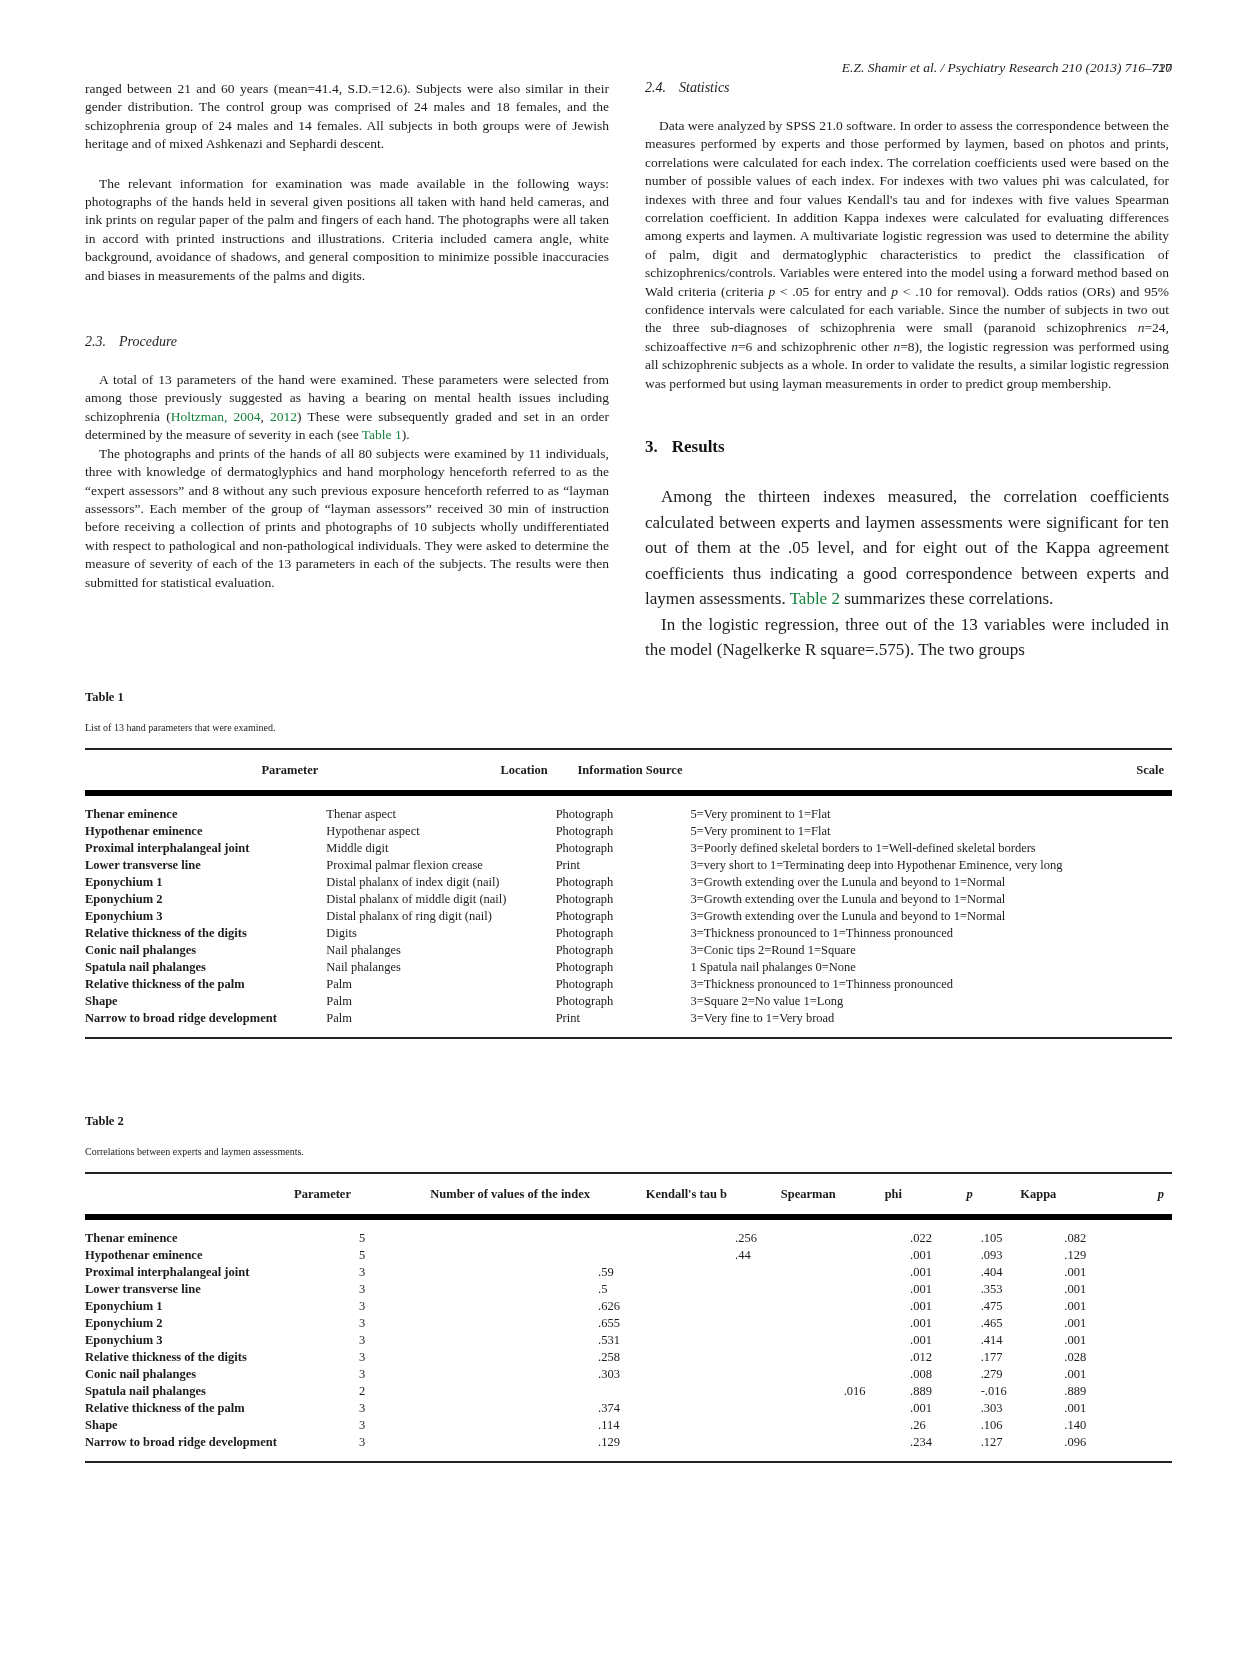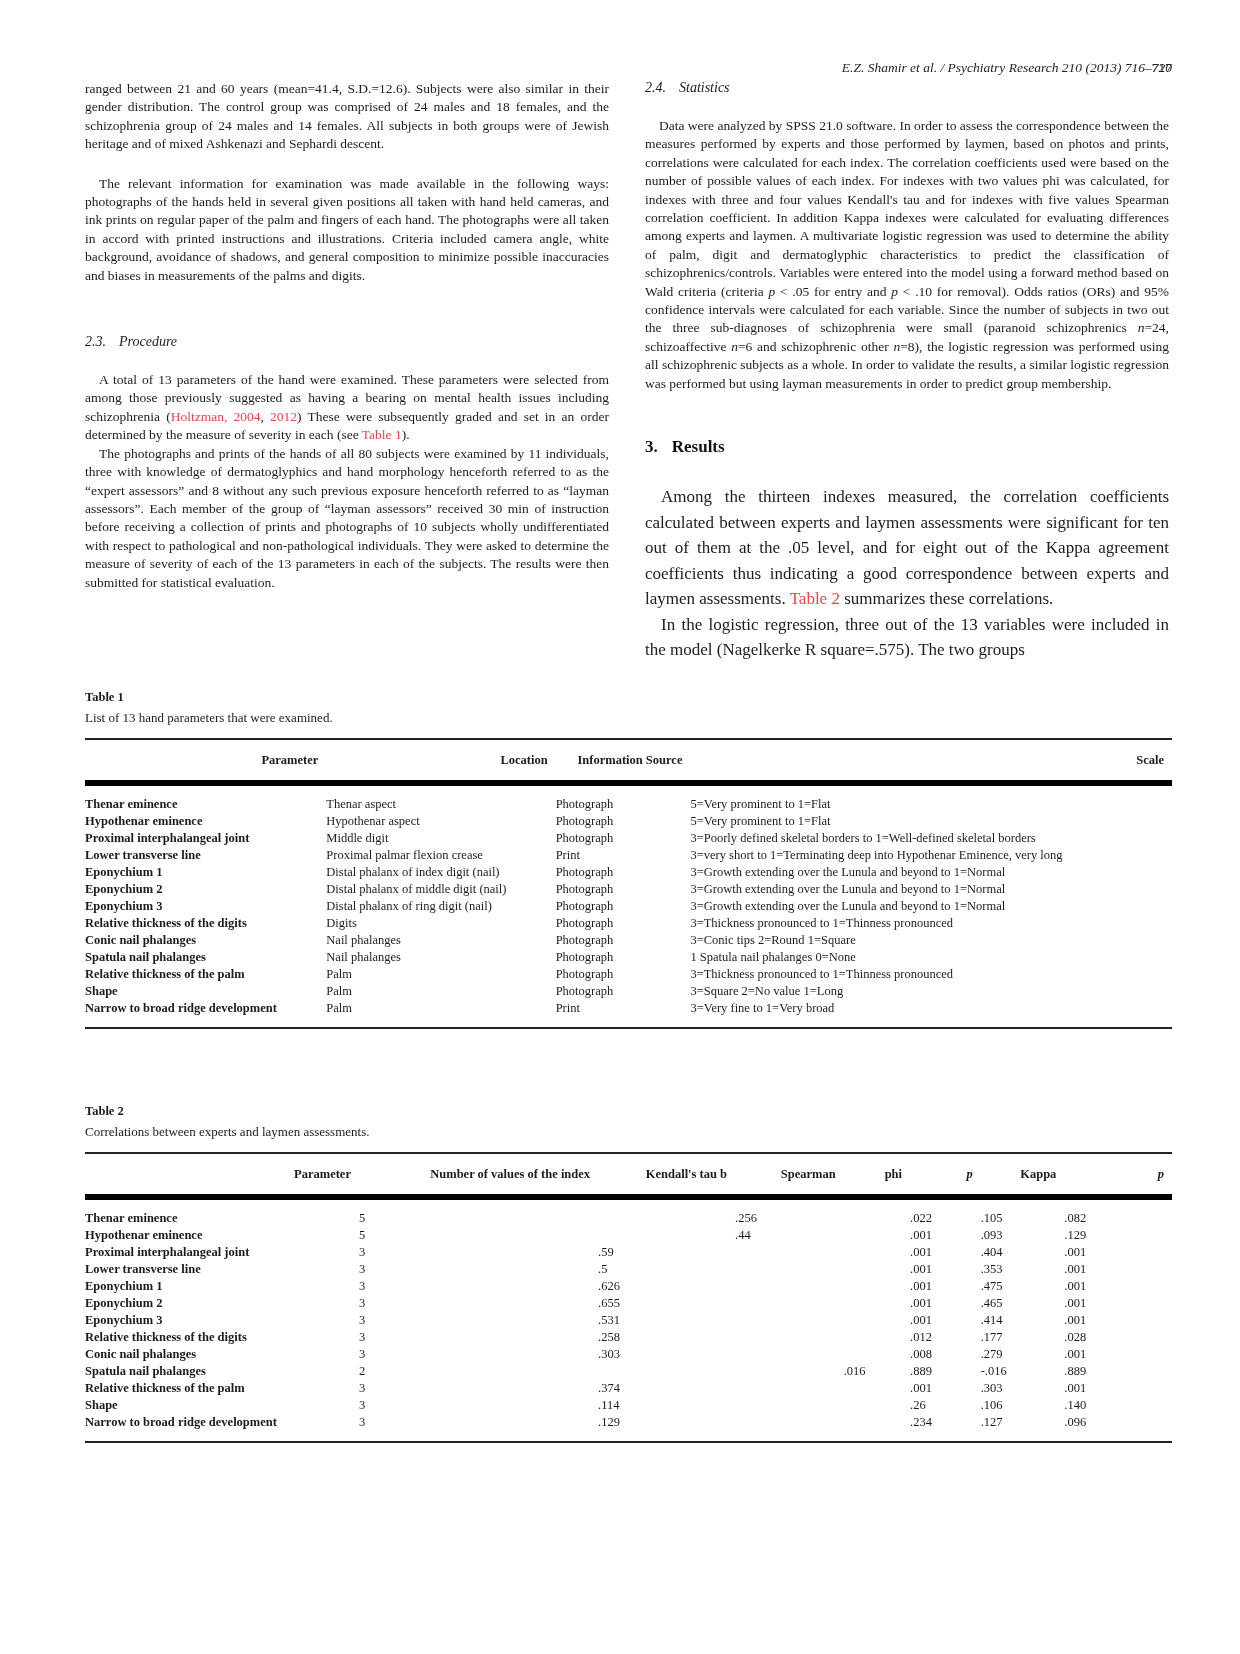--- a/index.html
+++ b/index.html
@@ -38,27 +38,27 @@
   .mt-sec23{margin-top:49px;}
   .results-heading{
     margin:44px 0 0 0;font-size:17px;font-weight:bold;color:#111;
   }
   .results-heading .sec-title{margin-left:14px;}
   .results-text{
     font-size:17px;line-height:25.5px;text-align:justify;margin-top:27px;color:#1c1c1c;
   }
   .results-text.follow{margin-top:0;}
   .results-text.indent{text-indent:16px;}
-  .seg-link{color:#ef4444;}
+  .seg-link{color:#15803d;}
   .seg-i{font-style:italic;}
   
   .table-block{margin-top:26px;}
   .table-block.second{margin-top:74px;}
   .tbl-caption-label{font-size:12.5px;font-weight:bold;line-height:17px;}
-  .tbl-caption-text{font-size:13px;line-height:17px;margin-top:3px;}
+  .tbl-caption-text{font-size:10px;line-height:17px;margin-top:13px;}
   table.data{
     width:100%;margin-top:12px;
     border-collapse:collapse;
     border-top:2px solid #222;
     border-bottom:2px solid #222;
     font-size:12.5px;line-height:17px;
   }
   table.data th{
     text-align:right;font-weight:bold;vertical-align:top;
     padding:12px 8px 11px 0;

